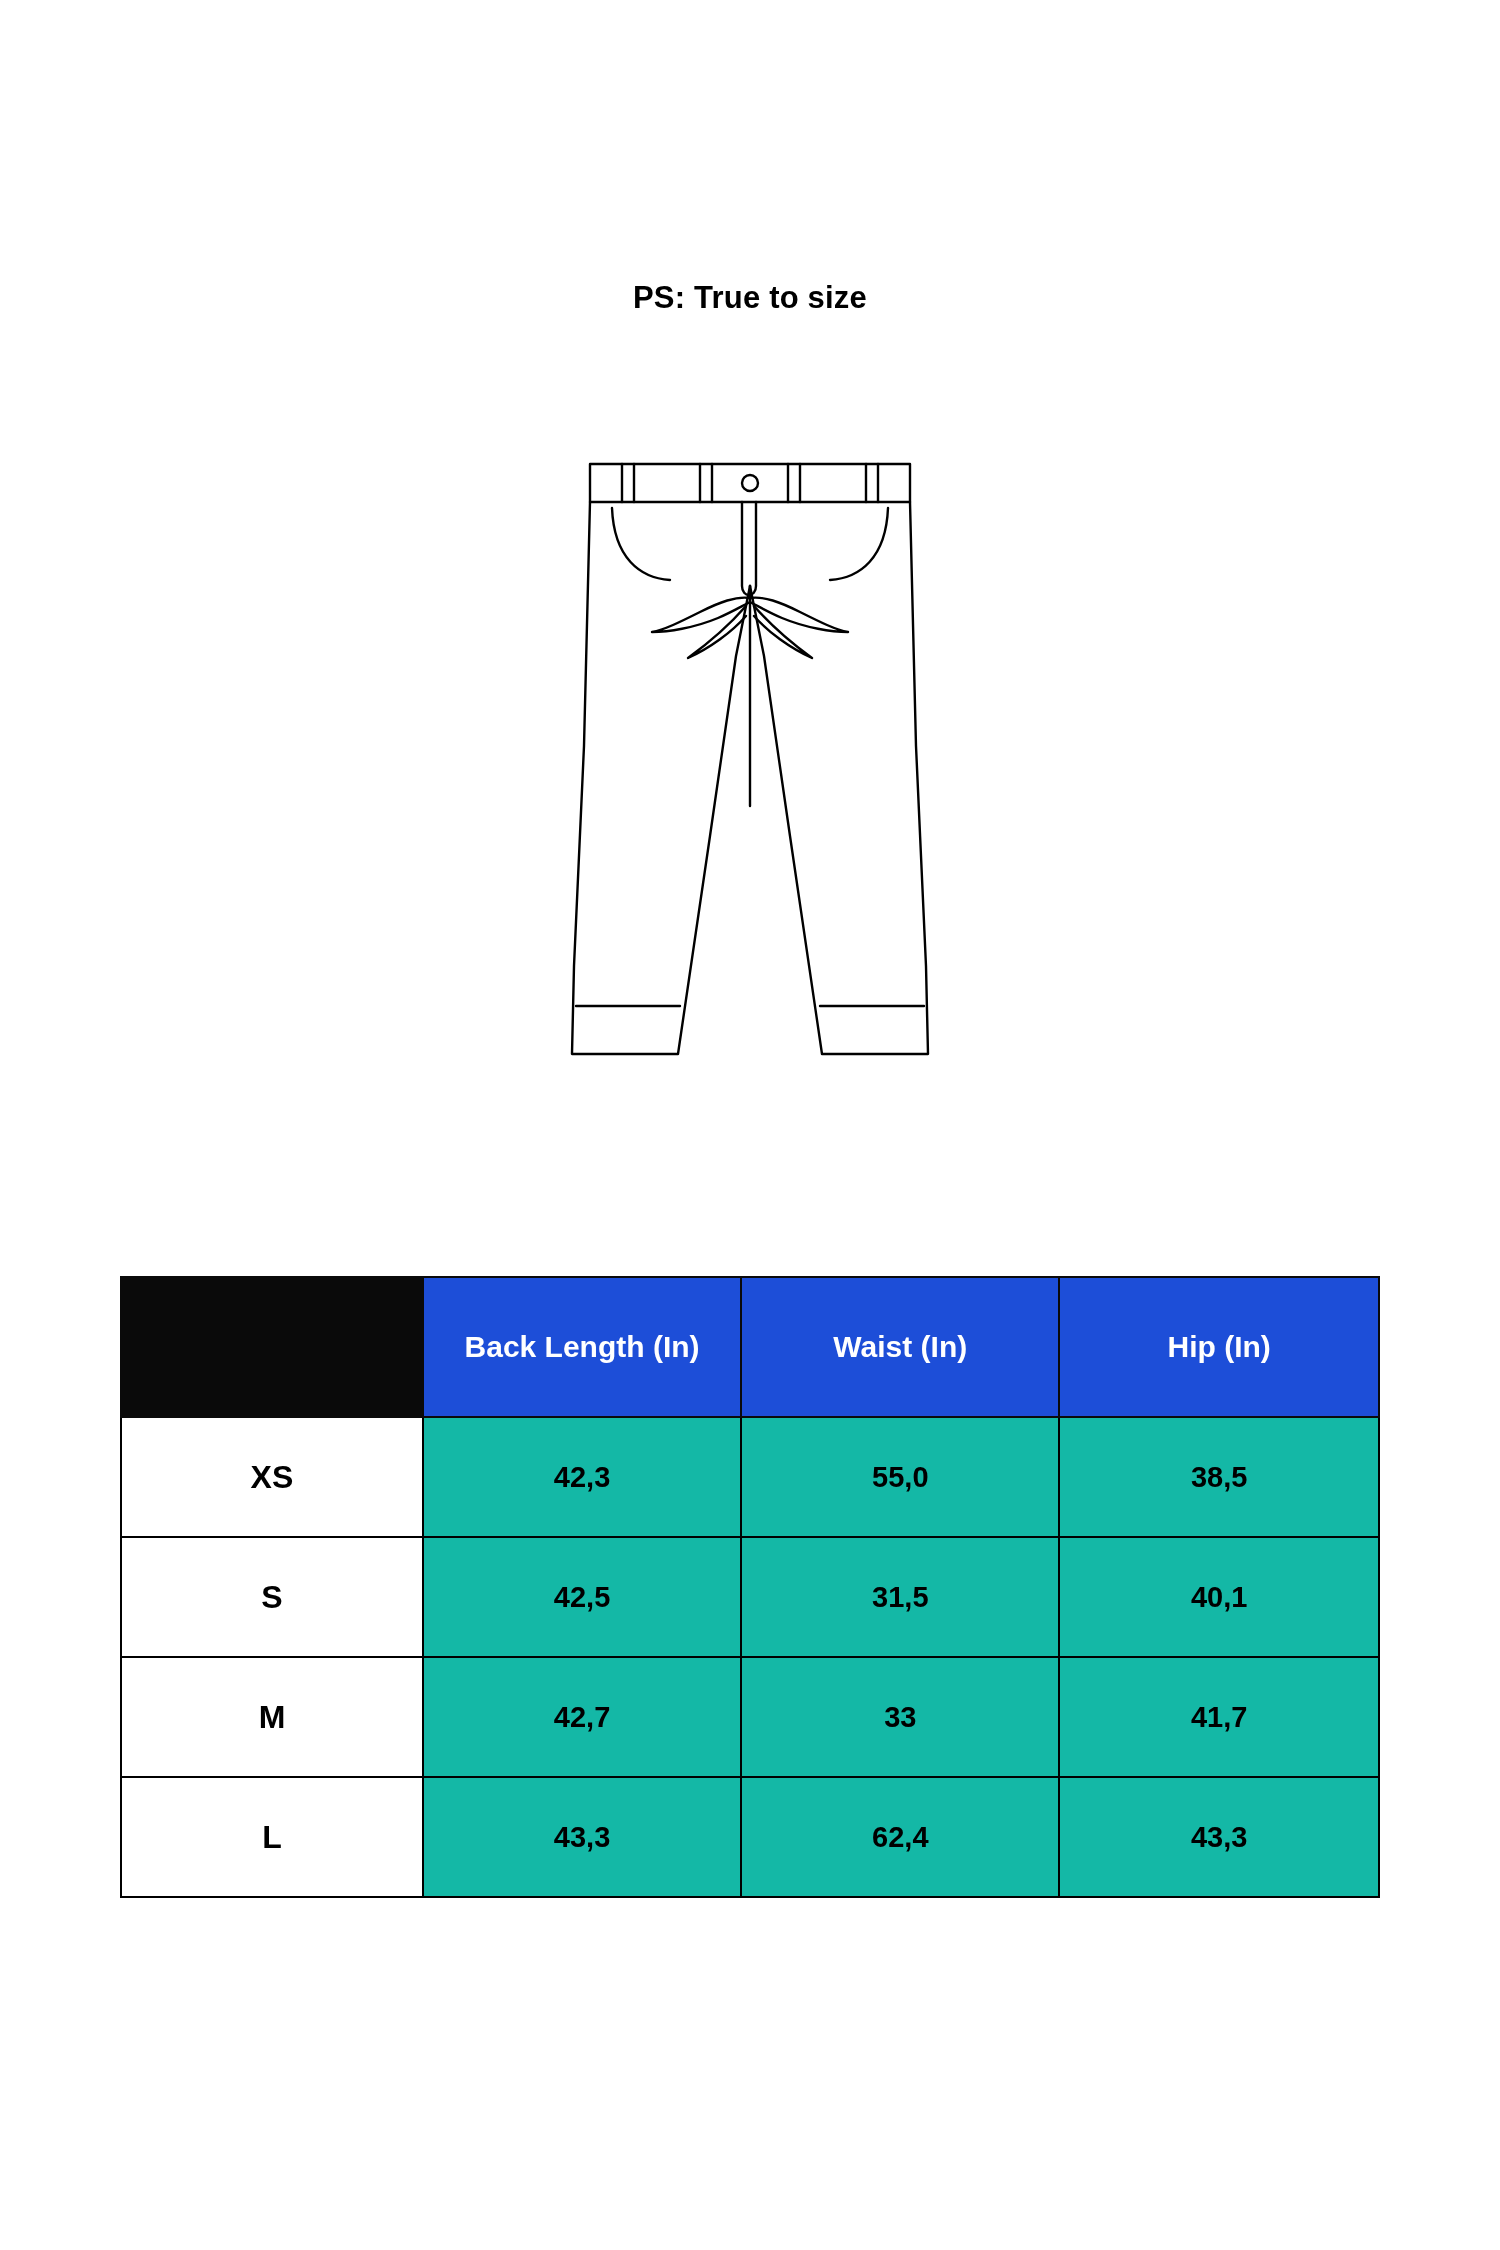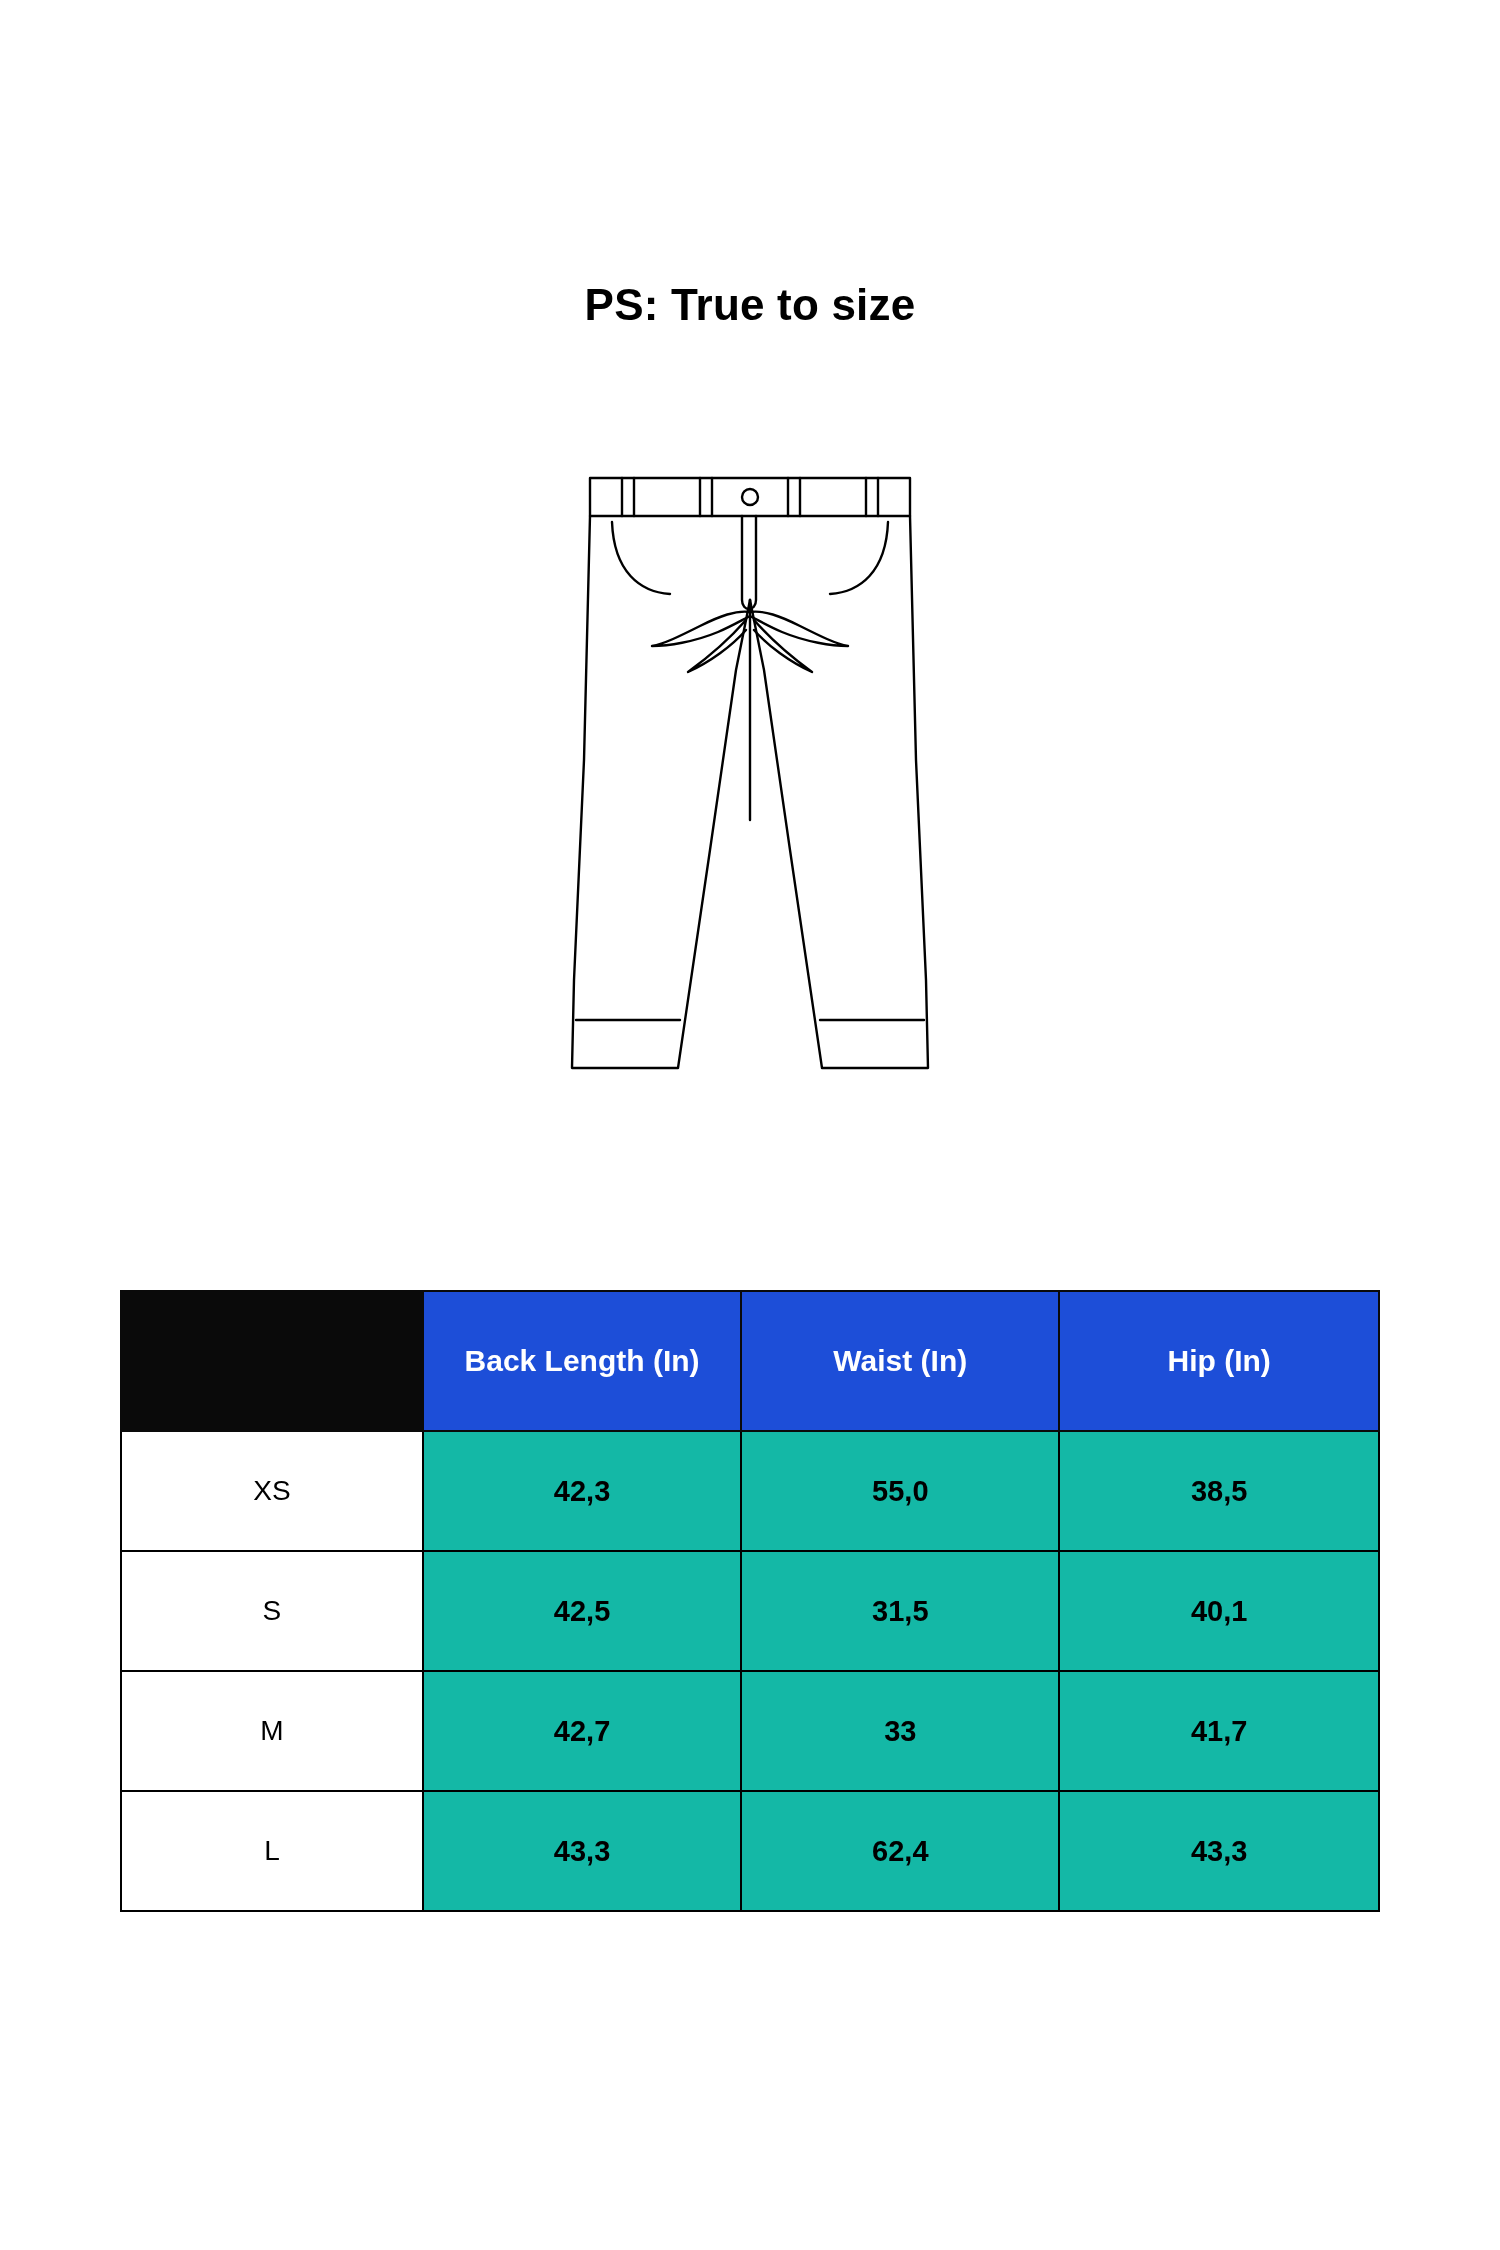--- a/index.html
+++ b/index.html
@@ -18,21 +18,21 @@
   .page {
     width: 1500px;
     height: 2250px;
     box-sizing: border-box;
     display: flex;
     flex-direction: column;
     align-items: center;
   }
   .title {
     margin-top: 280px;
-    font-size: 44px;
+    font-size: 31px;
     font-weight: bold;
     letter-spacing: 0.2px;
     text-align: right;
   }
   .illustration-wrap {
     margin-top: 120px;
     width: 420px;
     height: 700px;
     display: flex;
     align-items: center;
@@ -64,22 +64,22 @@
     font-weight: bold;
     font-size: 30px;
     height: 136px;
     border-color: #0a0a0a;
   }
   table.size-chart thead th.corner {
     background: #0a0a0a;
     border-color: #0a0a0a;
   }
   table.size-chart tbody th.size-label {
-    font-weight: normal;
-    font-size: 28px;
+    font-weight: bold;
+    font-size: 32px;
     background: #ffffff;
     color: #000000;
   }
   table.size-chart tbody td {
     font-weight: bold;
     background: #14b8a6;
   }
   col.c0 { width: 24%; }
   col.c1 { width: 25.3%; }
   col.c2 { width: 25.3%; }

